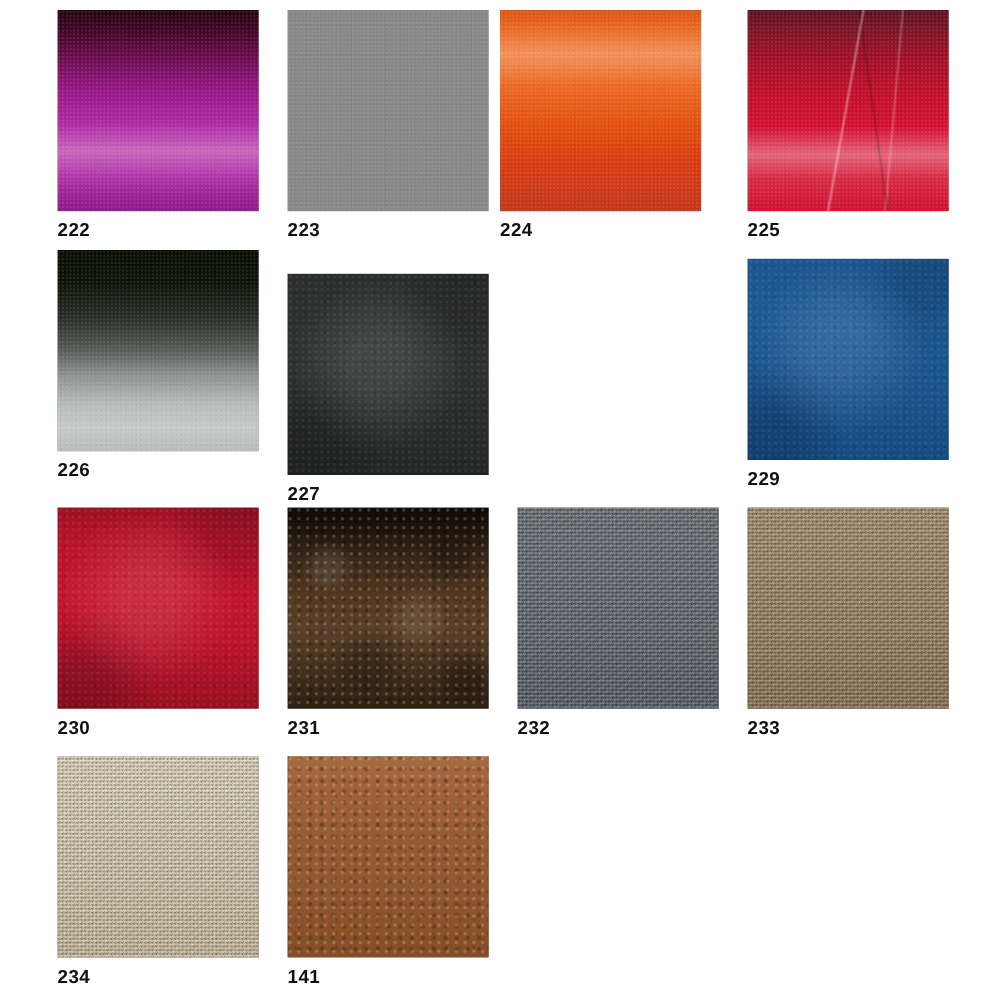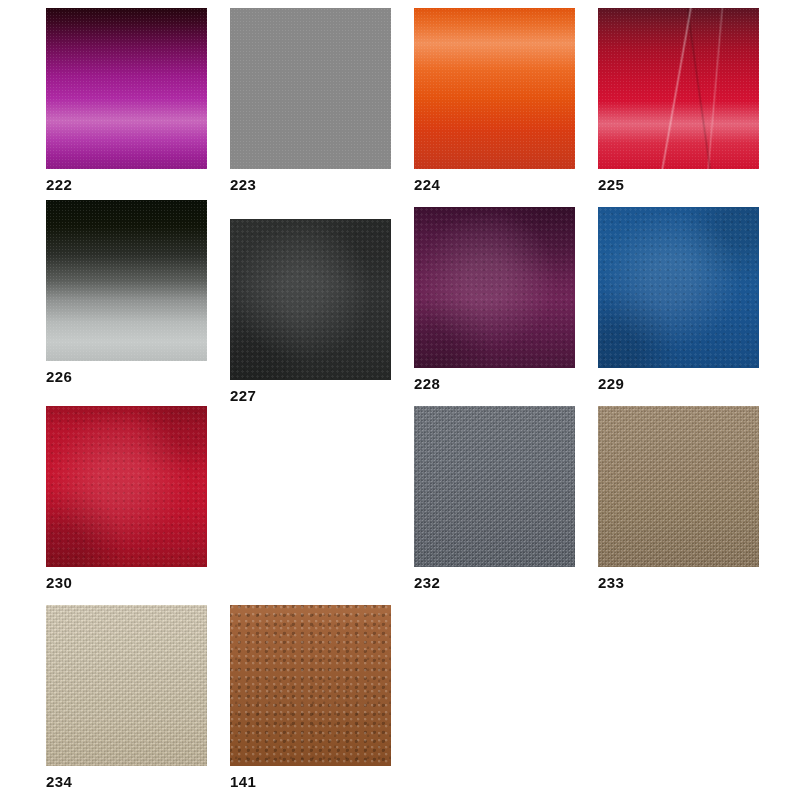--- a/index.html
+++ b/index.html
@@ -145,21 +145,21 @@
       </div>
       <div class="swatch-label" style="top: 168px;">222</div>
     </div>
     <div class="swatch-cell" style="left: 230px; top: 8px; text-align: right;">
       <div class="swatch-tile">
         <div class="base"></div>
         <div class="grain grain-fine"></div>
       </div>
       <div class="swatch-label" style="top: 168px;">223</div>
     </div>
-    <div class="swatch-cell" style="left: 414px; top: 8px;">
+    <div class="swatch-cell" style="left: 400px; top: 8px;">
       <div class="swatch-tile">
         <div class="base" style="background: linear-gradient(rgb(225, 84, 13) 0%, rgb(234, 109, 40) 10%, rgb(242, 144, 90) 22%, rgb(236, 106, 36) 38%, rgb(228, 83, 15) 56%, rgb(217, 60, 18) 76%, rgb(207, 59, 24) 88%, rgb(197, 54, 27) 100%);"></div>
         <div class="grain grain-fine"></div>
       </div>
       <div class="swatch-label" style="top: 168px;">224</div>
     </div>
     <div class="swatch-cell" style="left: 598px; top: 8px;">
       <div class="swatch-tile">
         <div class="base" style="background: linear-gradient(rgb(92, 19, 34) 0%, rgb(125, 21, 38) 10%, rgb(168, 16, 40) 26%, rgb(197, 16, 46) 44%, rgb(212, 18, 51) 58%, rgb(228, 100, 122) 72%, rgb(217, 42, 69) 84%, rgb(207, 18, 48) 100%);"></div>
         <div class="grain grain-fine"></div>
@@ -175,44 +175,44 @@
       <div class="swatch-label" style="top: 168px;">226</div>
     </div>
     <div class="swatch-cell" style="left: 230px; top: 207px; margin-top: 12px;">
       <div class="swatch-tile">
         <div class="base" style="background: linear-gradient(rgb(44, 46, 45) 0%, rgb(48, 50, 50) 40%, rgb(42, 44, 44) 72%, rgb(37, 39, 38) 100%);"></div>
         <div class="mottle mottle-soft"></div>
         <div class="grain grain-soft"></div>
       </div>
       <div class="swatch-label" style="top: 168px;">227</div>
     </div>
-    <div class="swatch-cell" style="left: 414px; top: 207px;">
-      <div class="swatch-tile">
-        <div class="base" style="background: linear-gradient(rgb(60, 16, 48) 0%, rgb(80, 24, 64) 18%, rgb(101, 32, 79) 42%, rgb(110, 36, 86) 58%, rgb(90, 27, 71) 80%, rgb(73, 22, 57) 100%);"></div>
-        <div class="mottle mottle-soft"></div>
-        <div class="grain grain-soft"></div>
-      </div>
-      <div class="swatch-label" style="top: 168px;">228</div>
-    </div>
     <div class="swatch-cell" style="left: 598px; top: 207px;">
       <div class="swatch-tile">
         <div class="base" style="background: linear-gradient(rgb(27, 86, 145) 0%, rgb(29, 91, 151) 30%, rgb(26, 84, 144) 62%, rgb(22, 75, 130) 100%);"></div>
         <div class="mottle mottle-soft"></div>
         <div class="grain grain-soft"></div>
       </div>
       <div class="swatch-label" style="top: 168px;">229</div>
     </div>
     <div class="swatch-cell" style="left: 46px; top: 406px;">
       <div class="swatch-tile">
         <div class="base" style="background: linear-gradient(rgb(158, 16, 36) 0%, rgb(184, 19, 44) 16%, rgb(198, 21, 47) 42%, rgb(187, 19, 44) 68%, rgb(165, 17, 39) 88%, rgb(151, 16, 31) 100%);"></div>
         <div class="mottle mottle-soft"></div>
         <div class="grain grain-soft"></div>
       </div>
       <div class="swatch-label" style="top: 168px;">230</div>
     </div>
+    <div class="swatch-cell" style="left: 230px; top: 406px;">
+      <div class="swatch-tile">
+        <div class="base" style="background: linear-gradient(rgb(15, 10, 5) 0%, rgb(27, 19, 9) 10%, rgb(59, 40, 25) 26%, rgb(84, 56, 31) 44%, rgb(92, 64, 41) 60%, rgb(69, 48, 28) 80%, rgb(46, 32, 17) 100%);"></div>
+        <div class="mottle mottle-antique"></div>
+        <div class="grain grain-pebble"></div>
+      </div>
+      <div class="swatch-label" style="top: 168px;">231</div>
+    </div>
     <div class="swatch-cell" style="left: 414px; top: 406px;">
       <div class="swatch-tile">
         <div class="base" style="background: linear-gradient(rgb(107, 113, 121) 0%, rgb(102, 108, 118) 34%, rgb(96, 102, 111) 66%, rgb(87, 93, 103) 100%);"></div>
         <div class="weave weave-grid diag"></div>
       </div>
       <div class="swatch-label" style="top: 168px;">232</div>
     </div>
     <div class="swatch-cell" style="left: 598px; top: 406px;">
       <div class="swatch-tile">
         <div class="base" style="background: linear-gradient(rgb(168, 144, 114) 0%, rgb(160, 136, 105) 34%, rgb(151, 128, 95) 68%, rgb(139, 116, 87) 100%);"></div>

